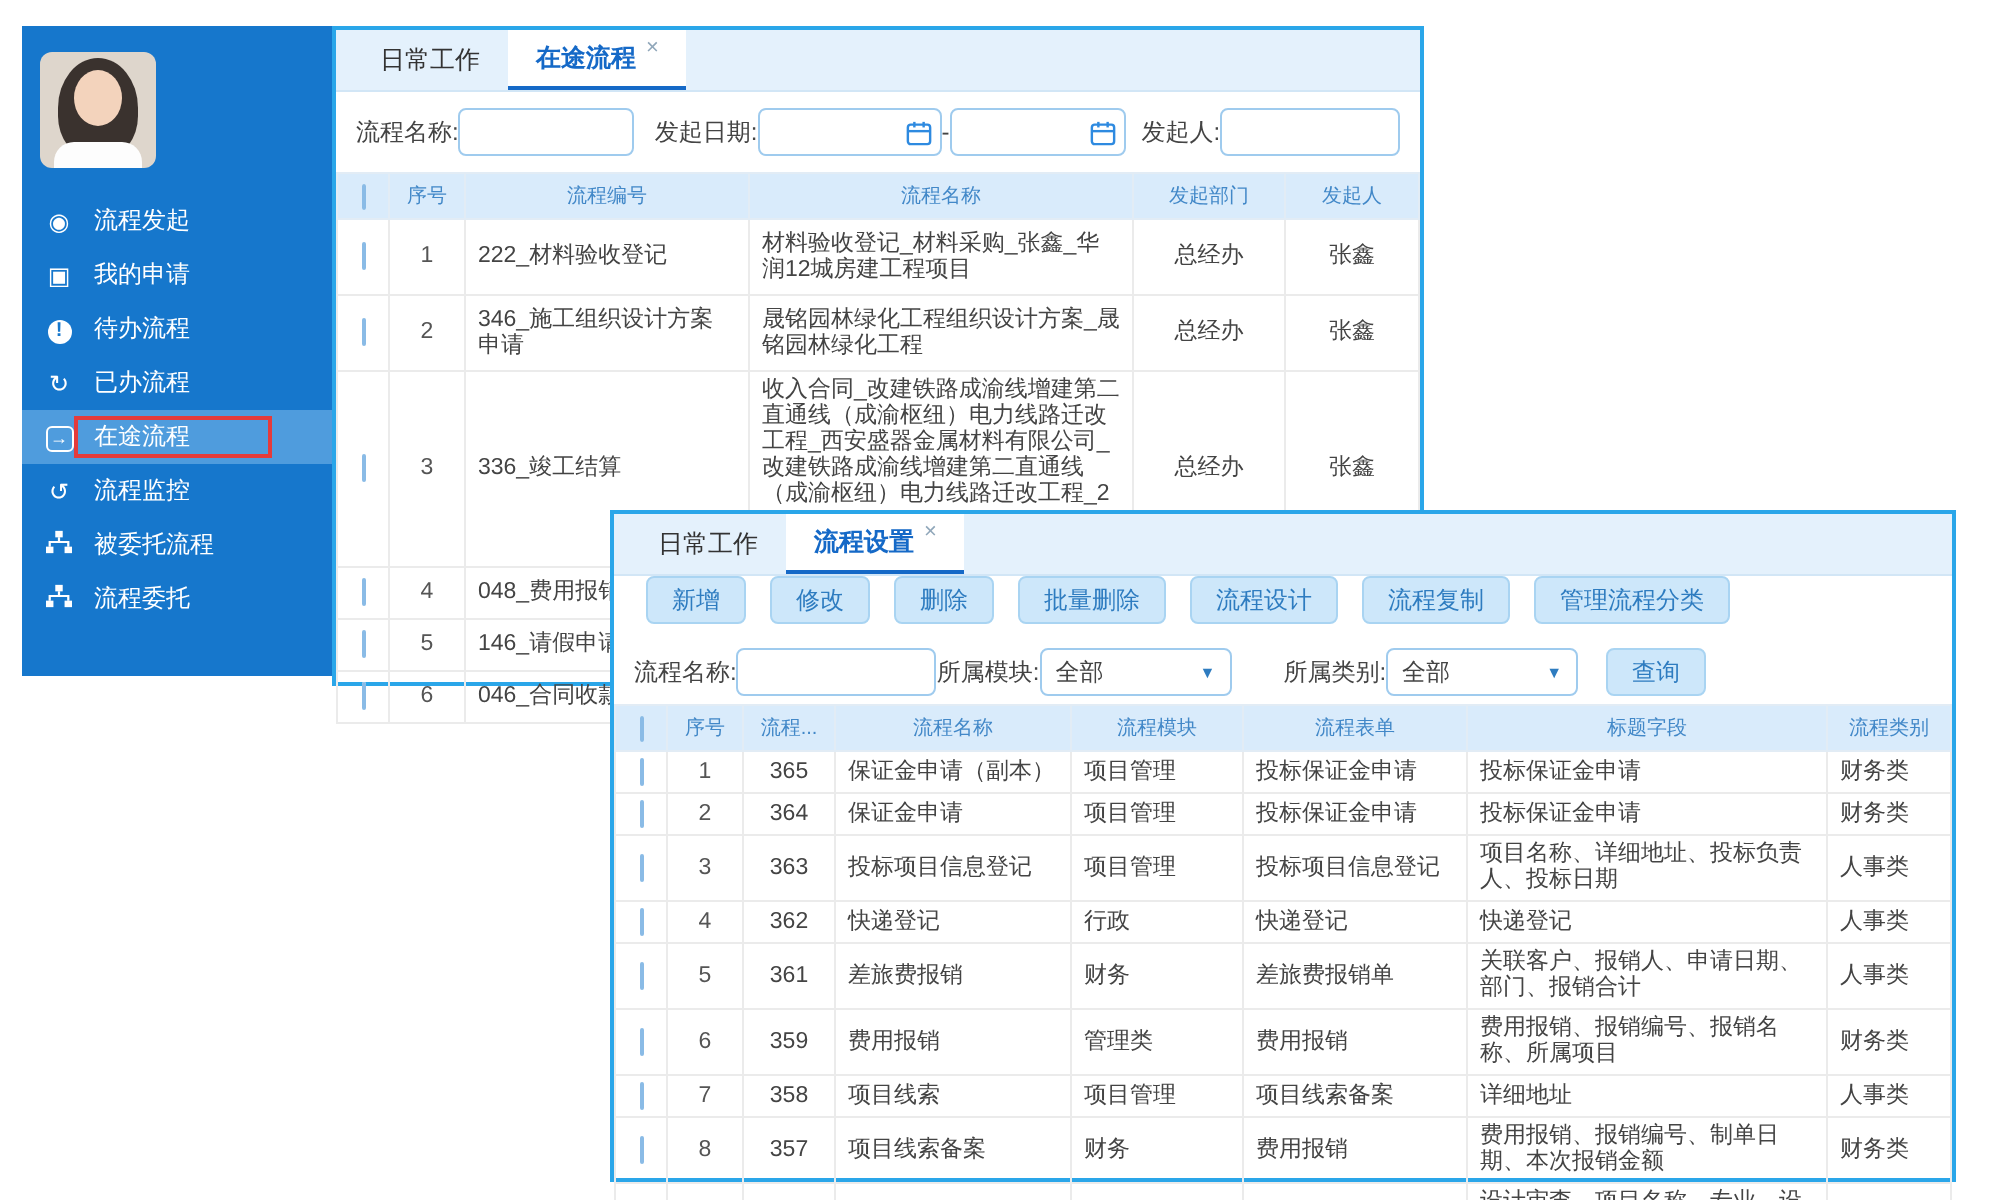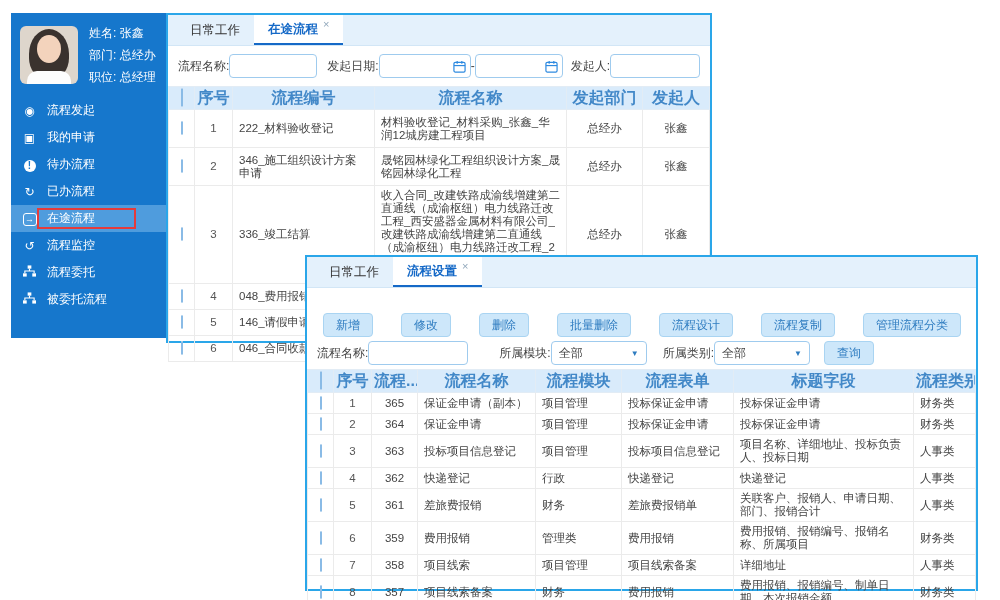--- a/index.html
+++ b/index.html
@@ -41,51 +41,46 @@
   .searchrow.compact{height:32px;}
   .inp{height:24px;border:1px solid #9fcbee;border-radius:4px;background:#fff;box-sizing:border-box;outline:none;
        font-family:inherit;font-size:12px;padding:0 5px;color:#444;}
   .inp-wrap{position:relative;display:inline-flex;align-items:center;}
   .inp-wrap svg{position:absolute;right:5px;pointer-events:auto;cursor:pointer;}
   .lbl{white-space:nowrap;}
   .sel{width:96px;height:24px;border:1px solid #9fcbee;border-radius:4px;display:flex;align-items:center;
        justify-content:space-between;padding:0 7px;box-sizing:border-box;cursor:pointer;background:#fff;font-size:12px;}
   .caret{font-size:8px;color:#2e7cc0;}
 
-  .toolbar{display:flex;gap:28px;align-items:flex-end;height:32px;padding-left:16px;margin-top:17px;}
+  .toolbar{display:flex;gap:12px;align-items:flex-start;height:32px;padding-left:16px;}
   .tbtn{background:#cde7fa;color:#2e7cc0;border:1px solid #a9d4f2;border-radius:4px;font-size:12px;
         padding:4px 12px;cursor:pointer;font-family:inherit;line-height:14px;white-space:nowrap;}
 
   
   table{width:100%;border-collapse:collapse;table-layout:fixed;}
-  th{background:#d9ebfb;color:#4288c8;font-weight:bold;font-size:16px;height:22px;
+  th{background:#d9ebfb;color:#4288c8;font-weight:normal;font-size:10px;height:22px;
      border:1px solid #e2ecf5;padding:0 2px;overflow:hidden;white-space:nowrap;}
   td{border:1px solid #ebebeb;font-size:11.5px;color:#444;padding:3px 6px;line-height:13px;
      overflow:hidden;vertical-align:middle;word-break:break-all;}
   td.center{text-align:center;}
   .cb{width:13px;height:13px;border:1px solid #8abbe6;border-radius:2px;margin:0 auto;background:#fff;cursor:pointer;}
   .num{color:#555;}
 </style>
 </head>
 <body>
 
 <div class="stage">
 
   <div class="sidebar">
     <div class="profile">
       <div class="avatar">
         <span class="hair"></span>
           <span class="face"></span>
           <span class="shirt"></span>
       </div>
-      <div class="pfields">
-        <div>姓名: 张鑫</div>
-        <div>部门: 总经办</div>
-        <div>职位: 总经理</div>
-      </div>
     </div>
     <div id="menu">
         <div class="menu-item">
           <span class="mi-icon">◉</span>
           <span>流程发起</span>
         </div>
         <div class="menu-item">
           <span class="mi-icon">▣</span>
           <span>我的申请</span>
         </div>
@@ -98,38 +93,38 @@
           <span>已办流程</span>
         </div>
         <div class="menu-item active">
           <span class="mi-icon"><span class="boxarrow">→</span></span>
           <span>在途流程</span>
           <span class="red-box"></span>
         </div>
         <div class="menu-item">
           <span class="mi-icon">↺</span>
           <span>流程监控</span>
+        </div>
+        <div class="menu-item">
+          <span class="mi-icon"><svg width="13" height="12" viewBox="0 0 14 12">
+              <rect x="5" y="0" width="4" height="3.5" fill="#fff"></rect>
+              <rect x="0" y="8.5" width="4" height="3.5" fill="#fff"></rect>
+              <rect x="10" y="8.5" width="4" height="3.5" fill="#fff"></rect>
+              <path d="M7 3.5 V6 M2 8.5 V6 H12 V8.5" stroke="#fff" stroke-width="1.2" fill="none"></path>
+            </svg></span>
+          <span>被委托流程</span>
         </div>
         <div class="menu-item">
           <span class="mi-icon"><svg width="13" height="12" viewBox="0 0 14 12">
               <rect x="5" y="0" width="4" height="3.5" fill="#fff"></rect>
               <rect x="0" y="8.5" width="4" height="3.5" fill="#fff"></rect>
               <rect x="10" y="8.5" width="4" height="3.5" fill="#fff"></rect>
               <path d="M7 3.5 V6 M2 8.5 V6 H12 V8.5" stroke="#fff" stroke-width="1.2" fill="none"></path>
             </svg></span>
           <span>流程委托</span>
-        </div>
-        <div class="menu-item">
-          <span class="mi-icon"><svg width="13" height="12" viewBox="0 0 14 12">
-              <rect x="5" y="0" width="4" height="3.5" fill="#fff"></rect>
-              <rect x="0" y="8.5" width="4" height="3.5" fill="#fff"></rect>
-              <rect x="10" y="8.5" width="4" height="3.5" fill="#fff"></rect>
-              <path d="M7 3.5 V6 M2 8.5 V6 H12 V8.5" stroke="#fff" stroke-width="1.2" fill="none"></path>
-            </svg></span>
-          <span>被委托流程</span>
         </div>
       </div>
   </div>
 
   <div class="panel" id="panel1">
     <div class="tabbar" id="tabs1">
         <div class="tab">
           <span>日常工作</span>
         </div>
         <div class="tab active">
@@ -250,26 +245,26 @@
         <button class="tbtn">修改</button>
         <button class="tbtn">删除</button>
         <button class="tbtn">批量删除</button>
         <button class="tbtn">流程设计</button>
         <button class="tbtn">流程复制</button>
         <button class="tbtn">管理流程分类</button>
       </div>
     <div class="searchrow compact">
       <span class="lbl">流程名称:</span>
       <input class="inp" style="width: 100px;">
-      <span class="lbl" style="margin-left:31px">所属模块:</span>
+      <span class="lbl" style="margin-left:0">所属模块:</span>
       <span class="sel">
         <span>全部</span>
         <span class="caret">▼</span>
       </span>
-      <span class="lbl" style="margin-left:16px">所属类别:</span>
+      <span class="lbl" style="margin-left:26px">所属类别:</span>
       <span class="sel">
         <span>全部</span>
         <span class="caret">▼</span>
       </span>
       <button class="tbtn" style="margin-left:14px">查询</button>
     </div>
     <table id="table2">
       <colgroup>
           <col style="width:26px">
           <col style="width:38px">

